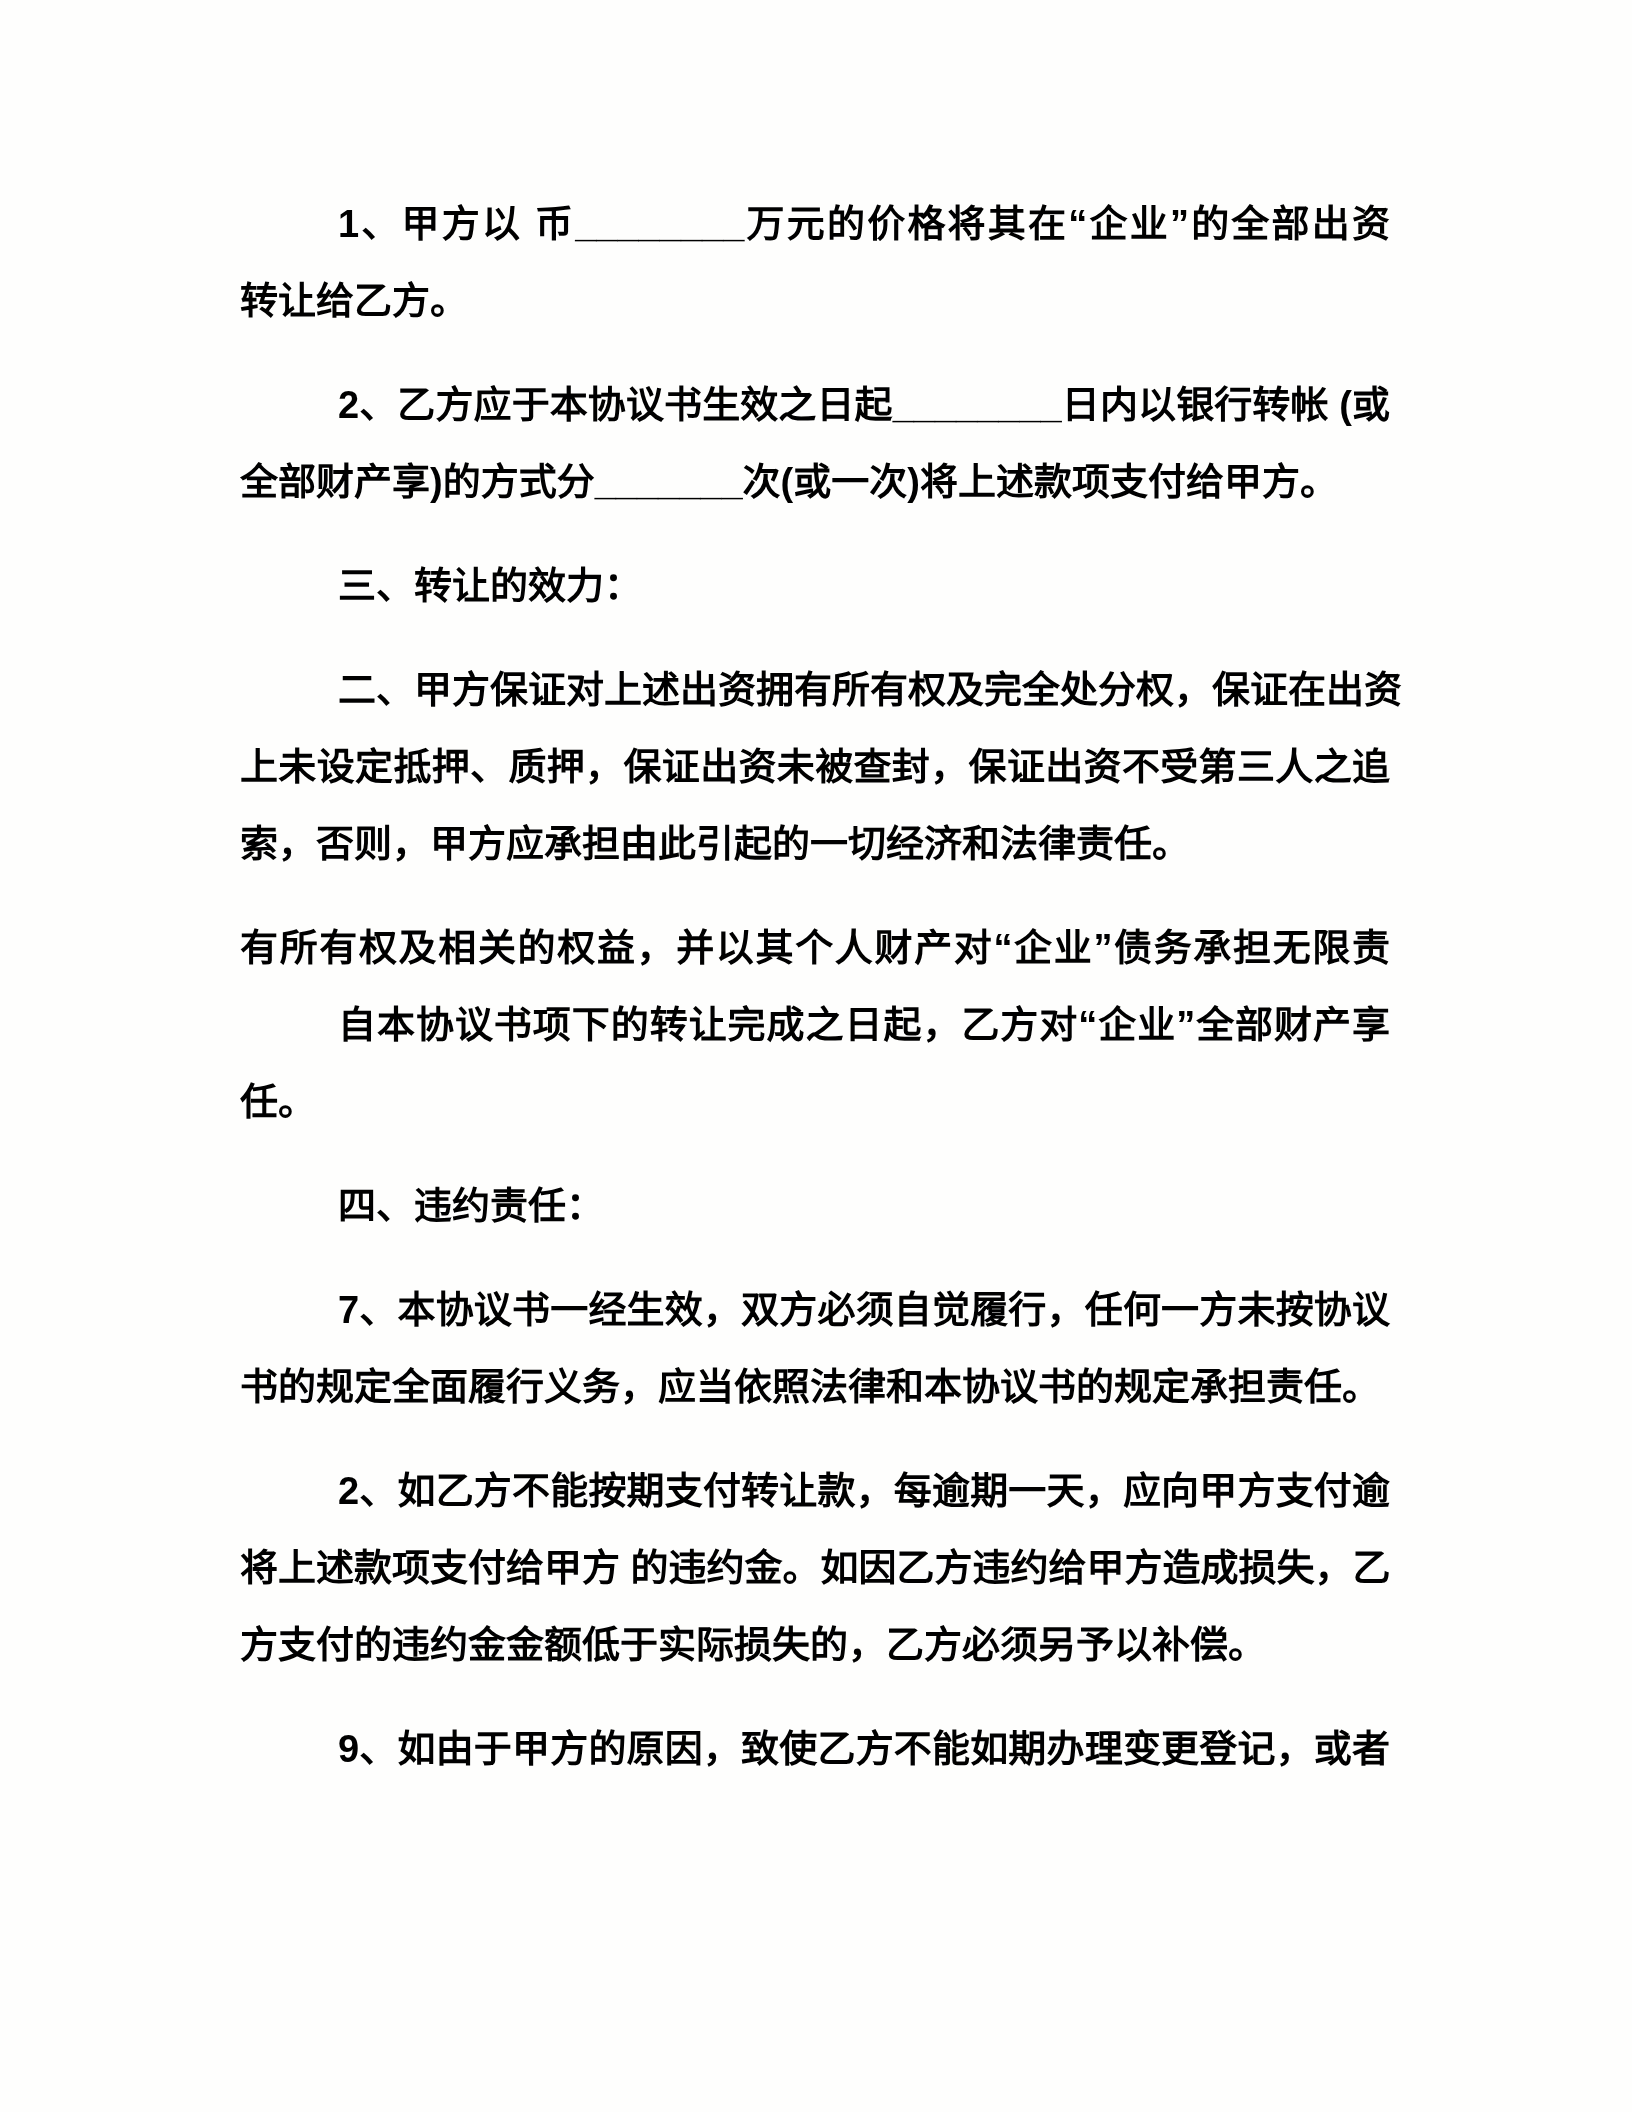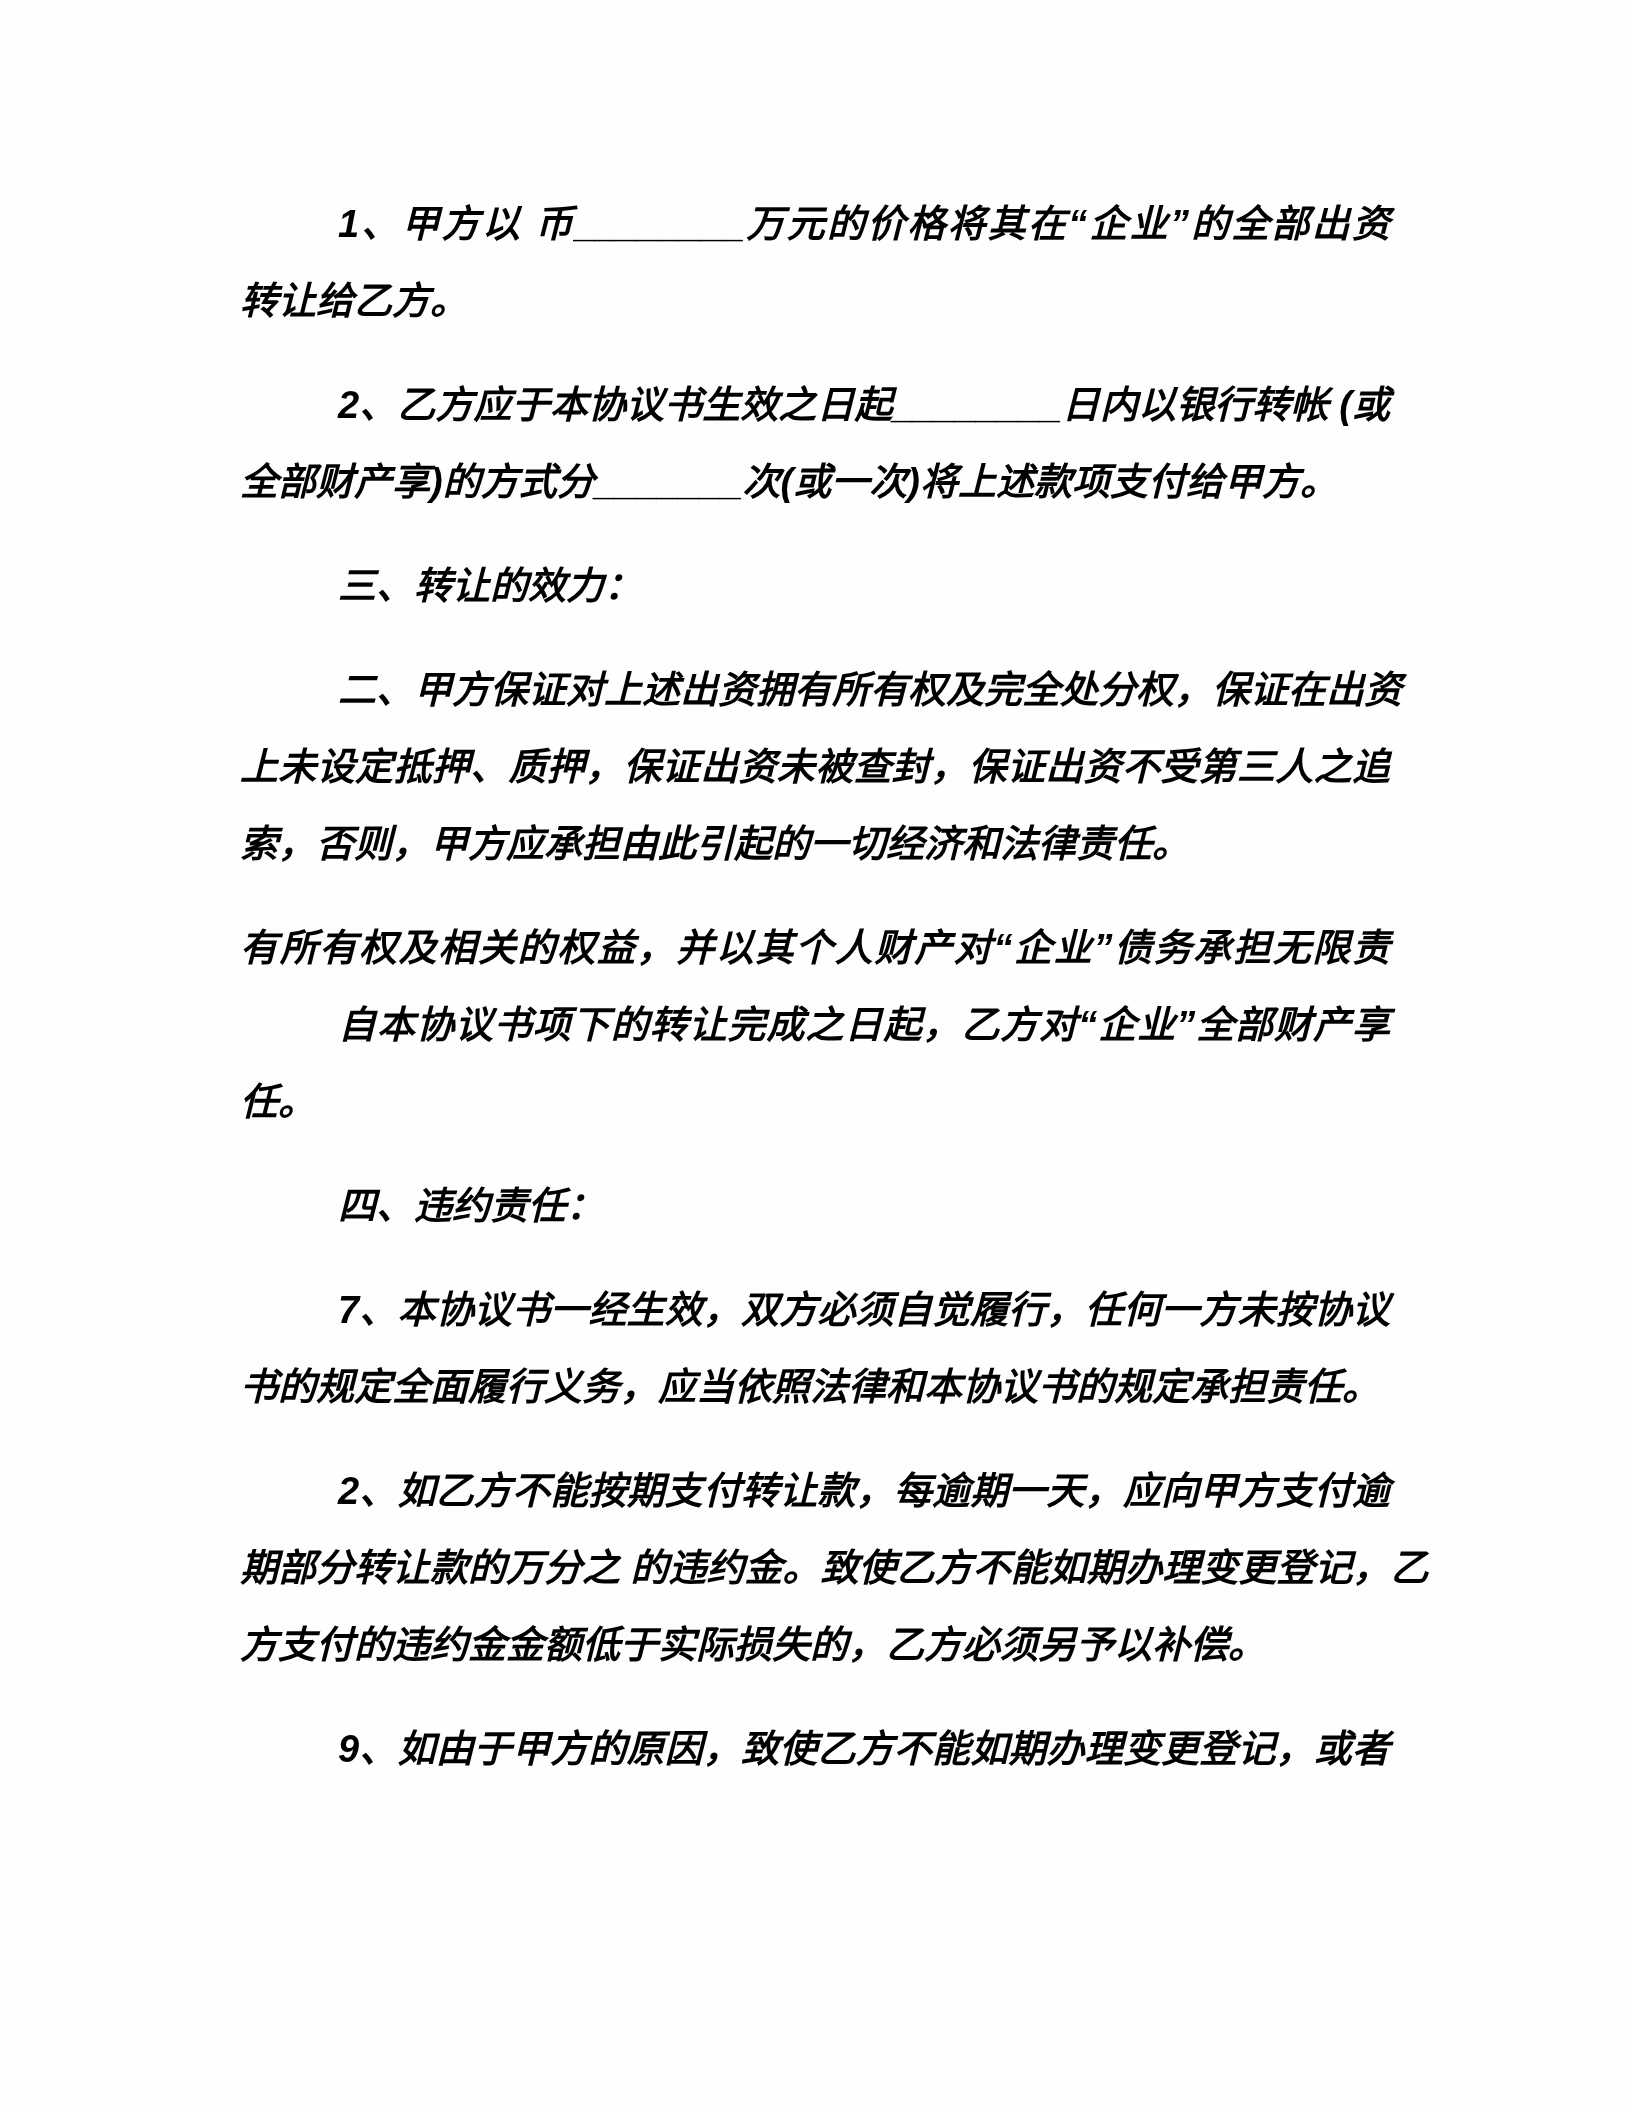--- a/index.html
+++ b/index.html
@@ -36,21 +36,20 @@
     margin: 0 0 27px 0;
   }
   .para:last-child {
     margin-bottom: 0;
   }
   .line {
     height: 77px;
     line-height: 77px;
     white-space: nowrap;
     text-align: left;
-    font-style: italic;
   }
   
   .line.fill {
     text-align: justify;
     text-align-last: justify;
   }
   
   .line.indent {
     padding-left: 98px;
   }
@@ -91,21 +90,21 @@
       <div class="line indent">四、违约责任：</div>
     </div>
 
     <div class="para">
       <div class="line fill indent">7、本协议书一经生效，双方必须自觉履行，任何一方未按协议</div>
       <div class="line">书的规定全面履行义务，应当依照法律和本协议书的规定承担责任。</div>
     </div>
 
     <div class="para">
       <div class="line fill indent">2、如乙方不能按期支付转让款，每逾期一天，应向甲方支付逾</div>
-      <div class="line fill">期部分转让款的万分之 的违约金。致使乙方不能如期办理变更登记，乙</div>
+      <div class="line fill">将上述款项支付给甲方 的违约金。如因乙方违约给甲方造成损失，乙</div>
       <div class="line">方支付的违约金金额低于实际损失的，乙方必须另予以补偿。</div>
     </div>
 
     <div class="para">
       <div class="line fill indent">9、如由于甲方的原因，致使乙方不能如期办理变更登记，或者</div>
     </div>
 
   </div>
 </div>
 

